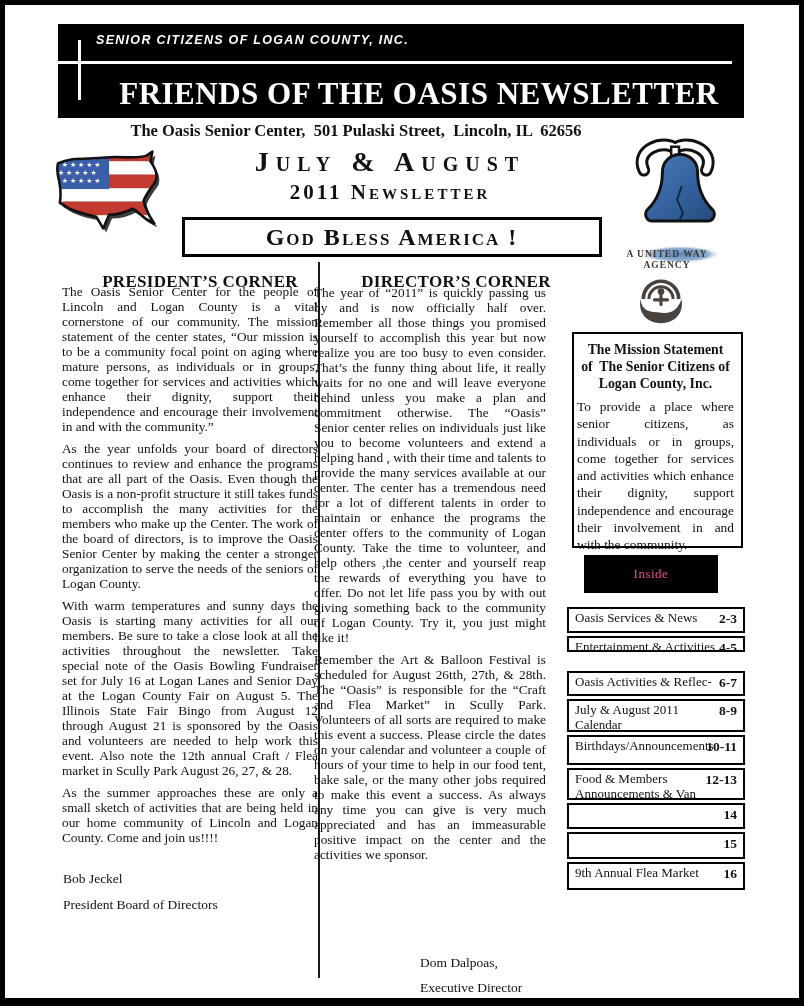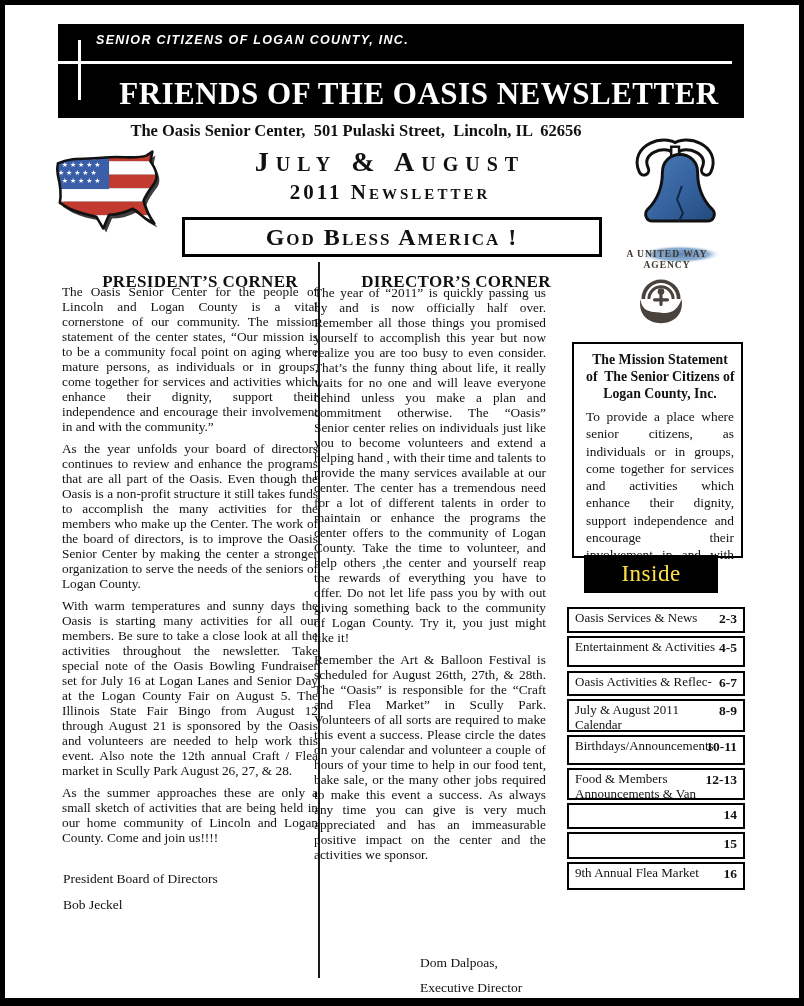--- a/index.html
+++ b/index.html
@@ -54,31 +54,31 @@
   .col-body p{margin:0 0 7px 0;}
   .body-left{left:62px;top:284px;width:256px;}
   .body-mid{left:314px;top:285px;width:232px;}
   .divider{position:absolute;left:318px;top:262px;width:2px;height:716px;background:#1a1a1a;}
   .sig{position:absolute;font-size:13.5px;}
   .sig-left{left:63px;top:866px;line-height:26px;}
   .sig-mid{left:420px;top:903px;line-height:25px;margin-top:47px;}
 
   
   .mission-box{
-    position:absolute;left:572px;top:342px;width:171px;height:216px;border:2.5px solid #000;
-    box-sizing:border-box;padding:7px 7px 0 12px;
+    position:absolute;left:572px;top:332px;width:171px;height:216px;border:2.5px solid #000;
+    box-sizing:border-box;padding:7px 7px 0 3px;
   }
   .mission-title{text-align:center;font-weight:bold;font-size:13.8px;line-height:17px;margin:0;}
   .mission-t2{white-space:pre;}
   .mission-body{font-size:13.4px;line-height:17.3px;text-align:justify;margin-top:6px;}
   .inside-box{
     position:absolute;left:584px;top:555px;width:134px;height:38px;background:#000;
     display:flex;align-items:center;justify-content:center;
   }
-  .inside-label{color:#fde047;font-size:23px;letter-spacing:.5px;}
+  .inside-label{color:#ec4899;font-size:13px;letter-spacing:.5px;}
 
   .toc-row{
     position:absolute;left:567px;width:178px;border:2px solid #000;box-sizing:border-box;
     background:#fff;
   }
   .toc-label{
     position:absolute;left:6px;top:2px;font-size:13px;line-height:14.5px;white-space:pre-line;
   }
   .toc-pages{
     position:absolute;right:6px;top:2px;font-size:13.5px;font-weight:bold;
@@ -174,22 +174,22 @@
   </div>
 
   <h2 class="col-heading heading-left">PRESIDENT’S CORNER</h2>
   <div class="col-body body-left">
     <p>The Oasis Senior Center for the people of Lincoln and Logan County is a vital cornerstone of our community. The mission statement of the center states, “Our mission is to be a community focal point on aging where mature persons, as individuals or in groups, come together for services and activities which enhance their dignity, support their independence and encourage their involvement in and with the community.”</p>
     <p>As the year unfolds your board of directors continues to review and enhance the programs that are all part of the Oasis. Even though the Oasis is a non-profit structure it still takes funds to accomplish the many activities for the members who make up the Center. The work of the board of directors, is to improve the Oasis Senior Center by making the center a stronger organization to serve the needs of the seniors of Logan County.</p>
     <p>With warm temperatures and sunny days the Oasis is starting many activities for all our members. Be sure to take a close look at all the activities throughout the newsletter. Take special note of the Oasis Bowling Fundraiser set for July 16 at Logan Lanes and Senior Day at the Logan County Fair on August 5. The Illinois State Fair Bingo from August 12 through August 21 is sponsored by the Oasis and volunteers are needed to help work this event. Also note the 12th annual Craft / Flea market in Scully Park August 26, 27, &amp; 28.</p>
     <p>As the summer approaches these are only a small sketch of activities that are being held in our home community of Lincoln and Logan County. Come and join us!!!!</p>
   </div>
   <div class="sig sig-left">
+    <div>Bob Jeckel</div>
     <div>President Board of Directors</div>
-    <div>Bob Jeckel</div>
   </div>
 
   <div class="divider"></div>
 
   <h2 class="col-heading heading-mid">DIRECTOR’S CORNER</h2>
   <div class="col-body body-mid">
     <p>The year of  “2011” is quickly passing us by and is now officially half over. Remember all those things you promised yourself  to accomplish this year but now realize you are too busy to even consider. That’s the funny thing about life, it really waits for no one and will leave everyone behind unless you make a plan and commitment otherwise. The “Oasis” Senior center relies on individuals just like you to become volunteers and extend a helping hand , with their time and talents to provide the many services available at our center. The center has a tremendous need for a lot of different talents in order to maintain or enhance the programs the center offers to the community of Logan County.  Take the time to volunteer, and help others ,the center and yourself  reap the rewards of everything you have to offer. Do not let life pass you by with out giving   something back to the community of Logan County. Try it, you just might like it!</p>
     <p>Remember the Art &amp; Balloon Festival is scheduled for August 26tth, 27th, &amp; 28th. The “Oasis” is responsible for the “Craft and Flea Market” in Scully Park. Volunteers of all sorts are required to make this event a success. Please circle the dates on your calendar and volunteer a couple of hours of your time to help in our food tent, bake sale, or the many other jobs required to make this event a success. As always any time you can give is very much appreciated and has an immeasurable  positive impact on the center and the activities we sponsor.</p>
   </div>
   <div class="sig sig-mid">
@@ -205,21 +205,21 @@
   </div>
 
   <div class="inside-box">
     <span class="inside-label">Inside</span>
   </div>
 
   <div class="toc-row" style="top:607px;height:26px;">
     <span class="toc-label">Oasis Services &amp; News</span>
     <span class="toc-pages">2-3</span>
   </div>
-  <div class="toc-row" style="top:636px;height:31px;text-align:right;">
+  <div class="toc-row" style="top:636px;height:16px;text-align:right;">
     <span class="toc-label">Entertainment &amp; Activities</span>
     <span class="toc-pages">4-5</span>
   </div>
   <div class="toc-row" style="top:671px;height:25px;">
     <span class="toc-label">Oasis Activities &amp; Reflec-</span>
     <span class="toc-pages">6-7</span>
   </div>
   <div class="toc-row" style="top:699px;height:33px;padding-left:11px;">
     <span class="toc-label">July &amp; August  2011
 Calendar</span>

